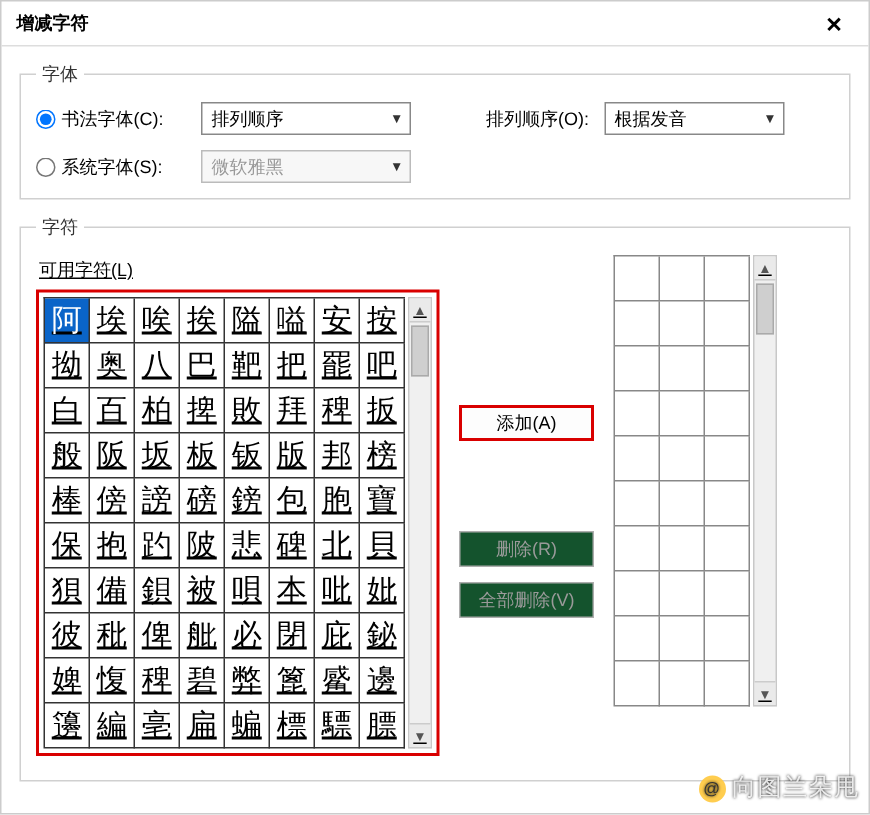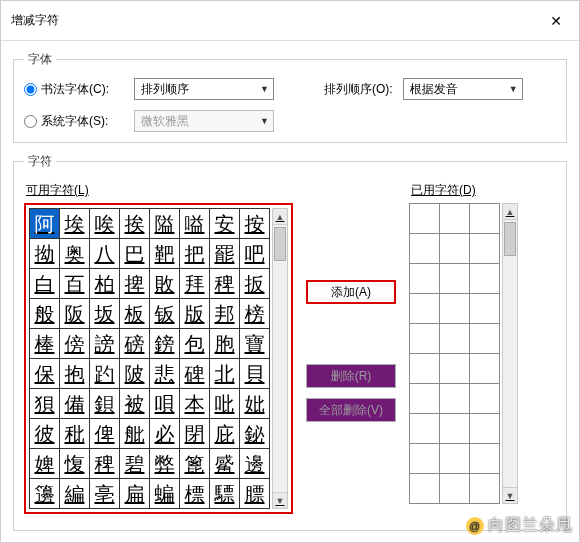--- a/index.html
+++ b/index.html
@@ -7,22 +7,22 @@
     margin: 0;
     font-family: "Microsoft YaHei", sans-serif;
     font-size: 12px;
     background: #f0f0f0;
     width: 580px;
     height: 543px;
     overflow: hidden;
   }
   .window { background: #fff; width: 580px; height: 543px; border: 1px solid #ccc; position: relative; }
   .titlebar {
-    height: 40px; display: flex; align-items: center; justify-content: space-between;
-    padding: 0 8px 0 10px; border-bottom: 1px solid #ddd;
+    height: 30px; display: flex; align-items: center; justify-content: space-between;
+    padding: 0 8px 0 10px; border-bottom: 1px solid #ddd; font-weight: bold;
   }
   .titlebar .title { font-size: 12px; }
   .closebtn { font-size: 14px; width: 30px; text-align: center; cursor: pointer; }
   fieldset {
     border: 1px solid #d0d0d0; margin: 10px 12px 4px 12px; padding: 10px 10px 0 10px;
     position: relative;
   }
   legend { font-size: 12px; padding: 0 4px; color: #333; }
   .font-row { display: flex; align-items: center; gap: 10px; margin-bottom: 10px; }
   .radio { display: flex; align-items: center; gap: 4px; width: 100px; }
@@ -55,21 +55,21 @@
     width: 16px; background: #f0f0f0; border: 1px solid #c8c8c8; margin-left: 2px;
     display: flex; flex-direction: column; justify-content: space-between; align-items: center;
   }
   .vscroll .btn { height: 16px; width: 100%; display:flex;align-items:center;justify-content:center; font-size:9px; color:#555; background:#eaeaea; border-bottom:1px solid #ccc; cursor:pointer;}
   .vscroll .btn.bot{border-top:1px solid #ccc;border-bottom:none;}
   .vscroll .thumb{ background:#cfcfcf; width:12px; height:34px; margin-top:2px; border:1px solid #aaa;}
   .vscroll .track{flex:1;display:flex;align-items:flex-start;justify-content:center;}
   
   .mid-col { width: 100px; display:flex; flex-direction:column; gap:10px; margin-top: 100px; align-items:center;}
   .btn-std {
-    width: 90px; height: 24px; border:1px solid #adadad; background:#701a75;
+    width: 90px; height: 24px; border:1px solid #adadad; background:#14532d;
     display:flex;align-items:center;justify-content:center; cursor:pointer; font-size:12px;
   }
   .btn-std.disabled { color:#9a9a9a; cursor:default; }
   .btn-add { border:2px solid #d90000; background:#fdfdfd; }
 
   .used-box { display:flex; }
   .used-grid {
     display:grid; grid-template-columns: repeat(3, 30px); grid-auto-rows:30px;
     border-top:1px solid #888; border-left:1px solid #888; background:#fff;
   }
@@ -228,21 +228,20 @@
         <div style="height:40px"></div>
         <div class="btn-std disabled">
             <span>删除(R)</span>
           </div>
         <div class="btn-std disabled">
             <span>全部删除(V)</span>
           </div>
       </div>
 
       <div class="panel-wrap">
-        <div class="panel-label">已用字符(D)</div>
         <div class="used-box">
           <div class="used-grid" id="used-grid">
               <div class="ucell"></div>
               <div class="ucell"></div>
               <div class="ucell"></div>
               <div class="ucell"></div>
               <div class="ucell"></div>
               <div class="ucell"></div>
               <div class="ucell"></div>
               <div class="ucell"></div>

